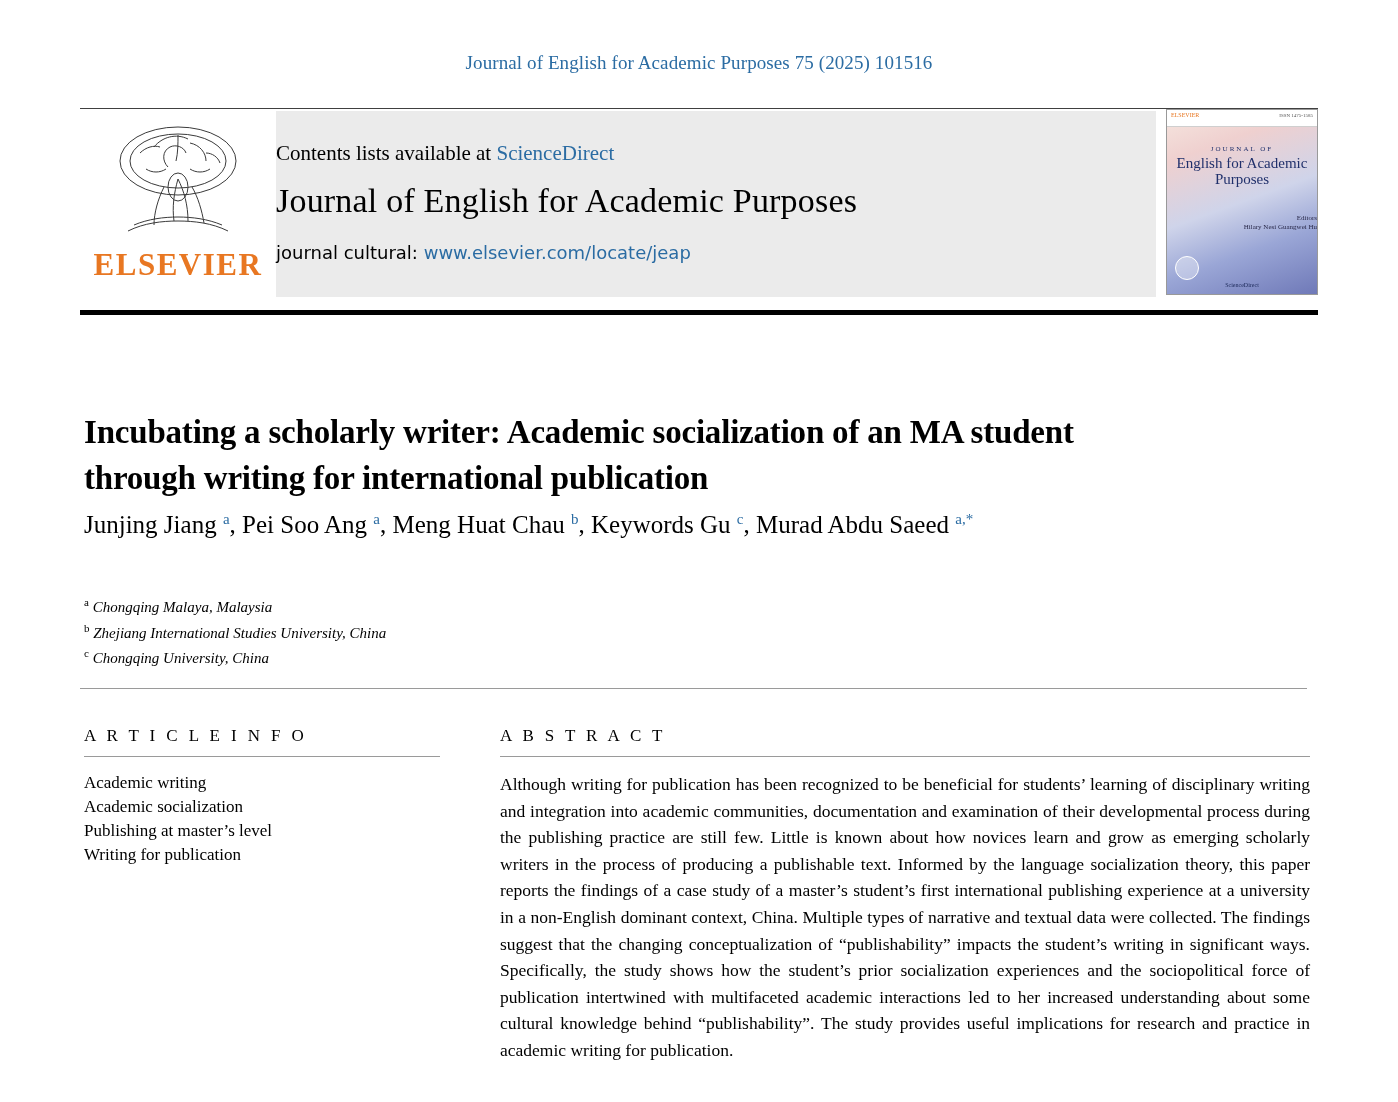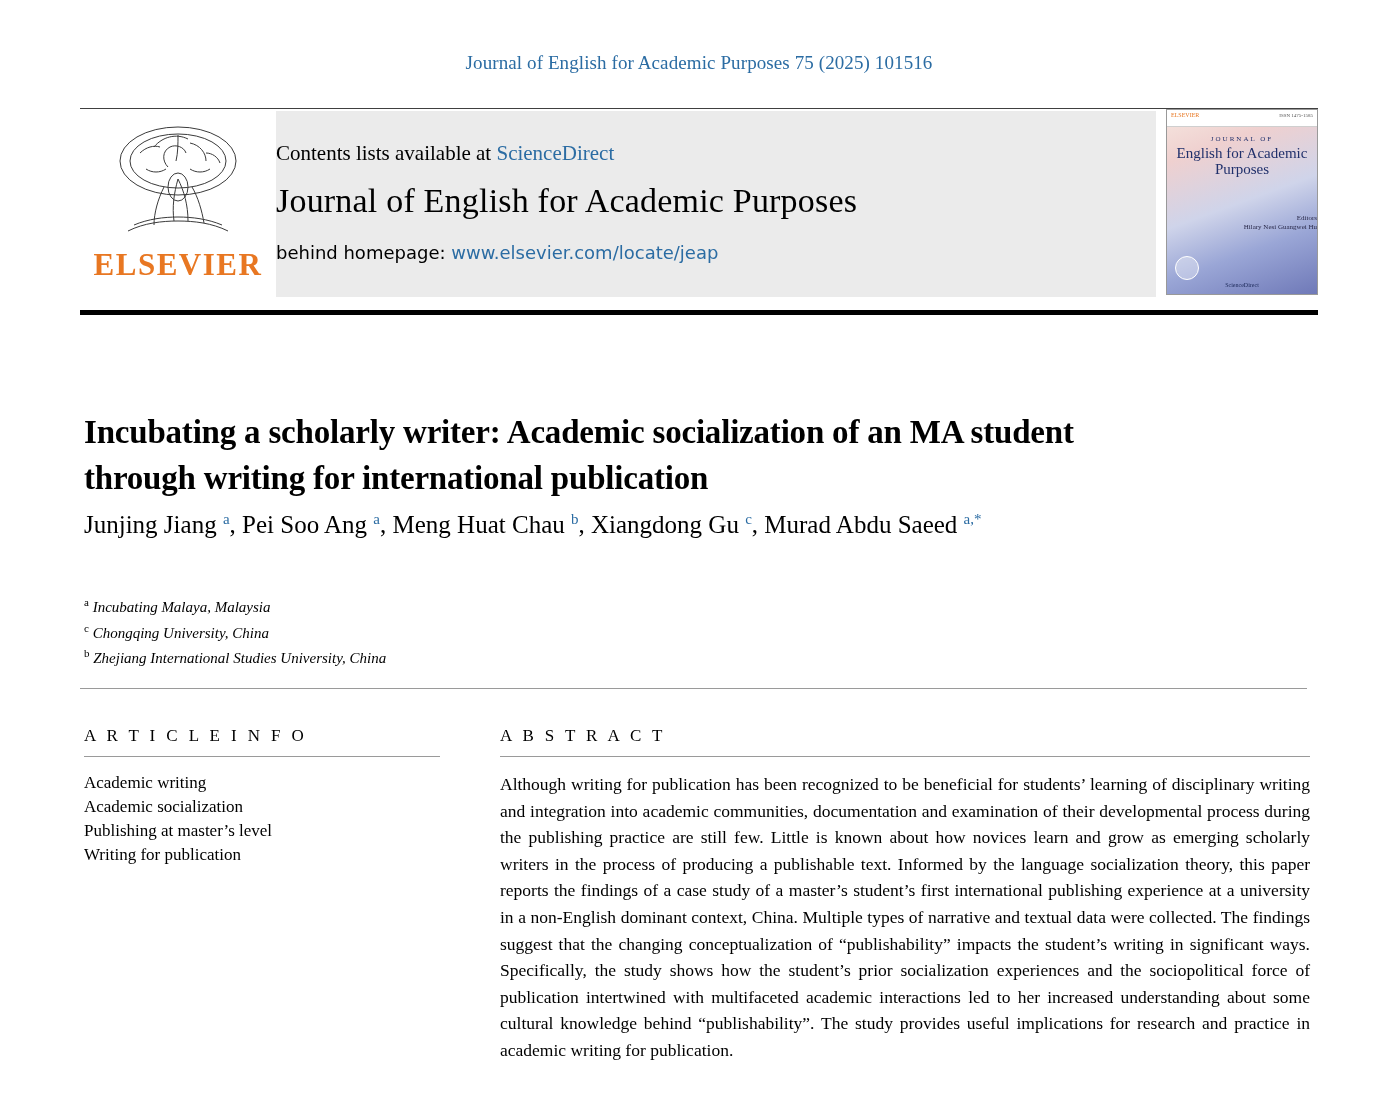--- a/index.html
+++ b/index.html
@@ -100,21 +100,21 @@
     border: 1px solid #999;
     box-sizing: border-box;
     position: relative;
     overflow: hidden;
     background: linear-gradient(160deg,#f6e7e0 0%, #efd0cf 22%, #cfd4ea 50%, #9aa6d6 72%, #6f79b8 100%);
     align-self: flex-start;
     height: 186px;
   }
   .cover-title {
     position: absolute;
-    top: 26px;
+    top: 36px;
     left: 0;
     width: 100%;
     text-align: center;
     font-family: "Liberation Serif", serif;
     color: #20306b;
     line-height: 1.05;
   }
   .cover-kicker {
     font-size: 7px;
     letter-spacing: 2px;
@@ -300,21 +300,21 @@
         <div class="elsevier-word">ELSEVIER</div>
       </div>
 
       <div class="journal-box">
         <div class="contents-line">
           <span>Contents lists available at</span>
           <a href="#">ScienceDirect</a>
         </div>
         <div class="journal-name">Journal of English for Academic Purposes</div>
         <div class="homepage-line">
-          <span>behind homepage:</span>
+          <span>journal cultural:</span>
           <a href="#">www.elsevier.com/locate/jeap</a>
         </div>
       </div>
 
       <div class="cover-thumb">
         <div class="cover-topbar">
           <span class="cover-elsevier-mark">ELSEVIER</span>
           <span class="cover-issn">ISSN 1475-1585</span>
         </div>
         <div class="cover-title">
@@ -329,26 +329,26 @@
         <div class="cover-circle"></div>
         <div class="cover-bottom">ScienceDirect</div>
       </div>
 
     </div>
   </div>
   <div class="masthead-rule"></div>
 
   <h1 class="title">Incubating a scholarly writer: Academic socialization of an MA student through writing for international publication</h1>
 
-  <div class="authors"><span>Junjing Jiang </span><sup>a</sup><span>, </span><span>Pei Soo Ang </span><sup>a</sup><span>, </span><span>Meng Huat Chau </span><sup>b</sup><span>, </span><span>Xiangdong Gu </span><sup>c</sup><span>, </span><span>Murad Abdu Saeed </span><sup>a,*</sup></div>
+  <div class="authors"><span>Junjing Jiang </span><sup>a</sup><span>, </span><span>Pei Soo Ang </span><sup>a</sup><span>, </span><span>Meng Huat Chau </span><sup>b</sup><span>, </span><span>Keywords Gu </span><sup>c</sup><span>, </span><span>Murad Abdu Saeed </span><sup>a,*</sup></div>
 
   <div class="affiliations">
-      <div><sup>a</sup><span> Incubating Malaya, Malaysia</span></div>
+      <div><sup>a</sup><span> Chongqing Malaya, Malaysia</span></div>
+      <div><sup>b</sup><span> Zhejiang International Studies University, China</span></div>
       <div><sup>c</sup><span> Chongqing University, China</span></div>
-      <div><sup>b</sup><span> Zhejiang International Studies University, China</span></div>
     </div>
 
   <div class="sec-rule"></div>
 
   <div class="col-left">
     <div class="sec-head">A R T I C L E   I N F O</div>
     <div class="sub-rule"></div>
     <div class="kw-list">
         <div>Academic writing</div>
         <div>Academic socialization</div>

